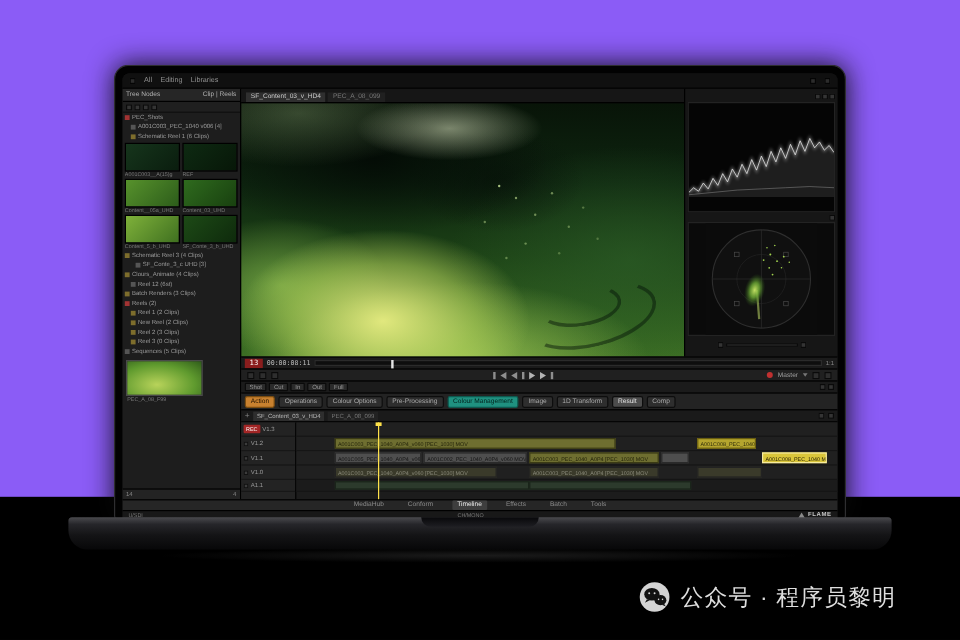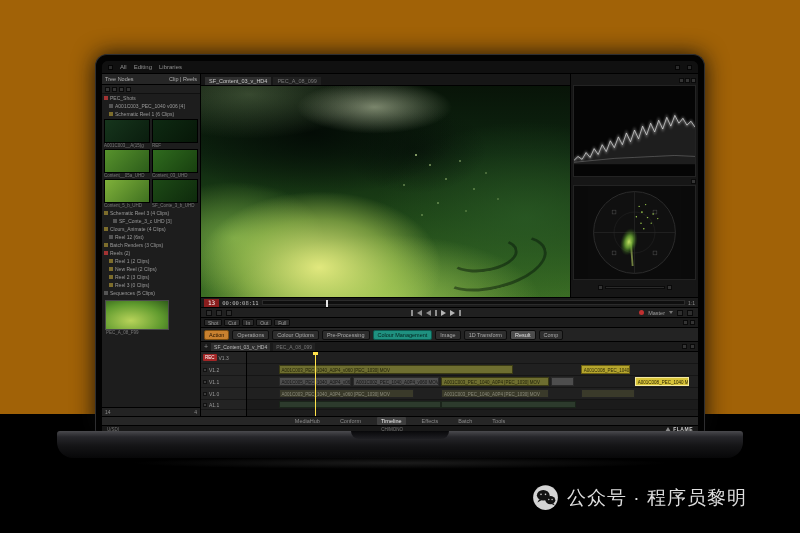--- a/index.html
+++ b/index.html
@@ -1,18 +1,18 @@
 <!DOCTYPE html>
 <html><head>
 <meta charset="utf-8">
 <style>
   * { margin:0; padding:0; box-sizing:border-box; }
   html,body { width:800px; height:533px; background:#000; overflow:hidden;
     font-family:"Liberation Sans", sans-serif; }
-  .stage { position:relative; width:800px; height:414px; background:#a16207;text-decoration:underline; }
+  .stage { position:relative; width:800px; height:414px; background:#8b5cf6;text-decoration:underline; }
 
   
   .laptop-screen { position:absolute; left:95px; top:54px; width:610px; height:378px;
     background:#020202; border:1px solid #2e2e30; border-bottom:none;
     border-radius:12px 12px 2px 2px; box-shadow:0 0 22px rgba(10,10,10,.9); }
   .laptop-base { position:absolute; left:57px; top:431px; width:686px; height:27px;
     border-radius:3px 3px 16px 16px;
     background:linear-gradient(180deg,#4a4a4e 0%,#26262a 22%,#141416 55%,#070708 100%); }
   .base-notch { position:absolute; left:50%; transform:translateX(-50%); top:0;
     width:98px; height:8px; border-radius:0 0 10px 10px;

